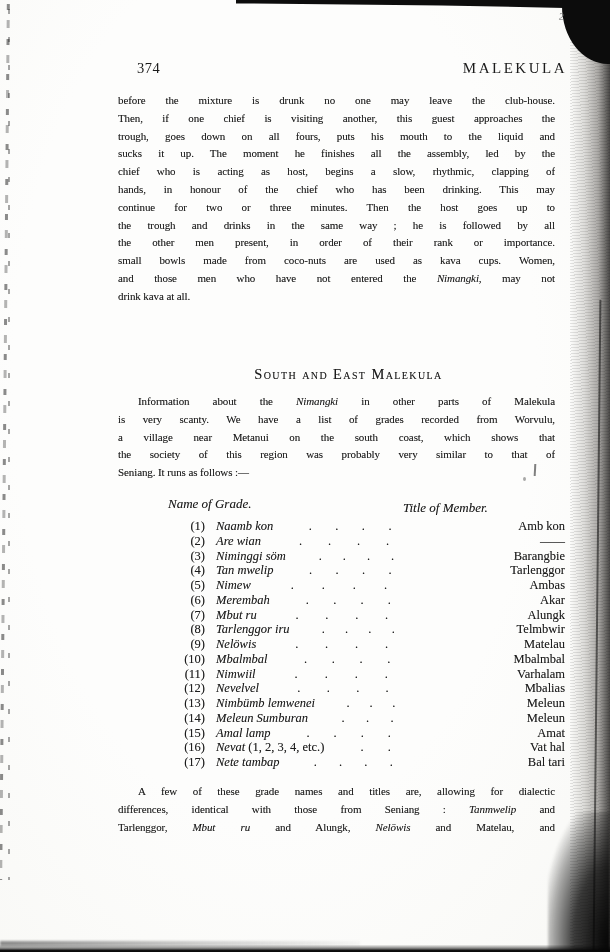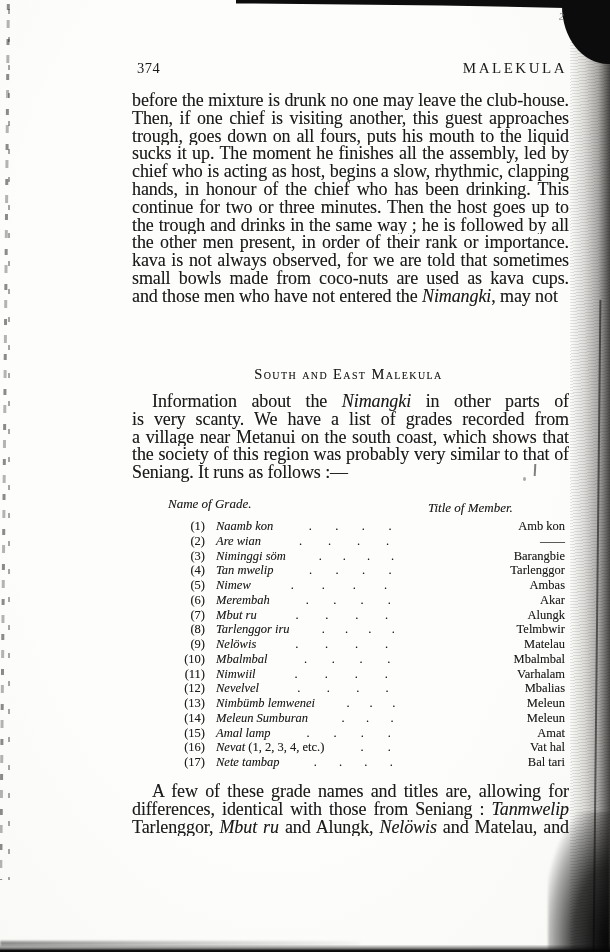--- a/index.html
+++ b/index.html
@@ -39,39 +39,39 @@
     background: rgba(25,25,25,.55); transform: rotate(3deg); z-index:3; }
   .speck-b { position:absolute; left:523px; top:477px; width:3px; height:4px; border-radius:50%;
     background: rgba(40,40,40,.4); z-index:3; }
   .corner-mark { position:absolute; left:559px; top:11px; font-size:10px; color:#6e6e6e; z-index:6;
     transform: rotate(8deg); }
   
   .textlayer { position:absolute; inset:0; z-index:2; }
   .pagehead { position:absolute; top:60px; left:130px; width:437px; height:20px; font-size:14.5px; }
   .pnum { position:absolute; left:7px; top:0; letter-spacing:.5px; }
   .ptitle { display:block; text-align:right; padding-left:18px; font-size:15px; letter-spacing:2.5px; }
-  .para { position:absolute; left:132px; width:437px; font-size:18px; line-height:17.8px;
+  .para { position:absolute; left:118px; width:437px; font-size:11px; line-height:17.8px;
     letter-spacing:-0.1px; text-shadow: 0 0 .4px rgba(0,0,0,.35); }
   .pline { height:17.8px; text-align:justify; text-align-last:justify; white-space:normal; overflow:hidden; }
   .para .pline:last-child { text-align-last:auto; }
   .para.justify-all .pline:last-child { text-align-last:justify; }
   .para.indent-first .pline:first-child { text-indent:20px; }
   .p1 { top:92px; }
   .heading { position:absolute; top:366px; left:130px; width:437px; text-align:center;
     font-variant: small-caps; font-size:14.5px; letter-spacing:1.4px;
     text-shadow: 0 0 .4px rgba(0,0,0,.35); font-family: Liberation Serif, serif; }
   .p2 { top:393px; }
   .p3 { top:783px; }
   em { font-style: italic; }
   
   .gtable { position:absolute; top:496px; left:128px; width:437px; font-size:12.5px;
     text-shadow: 0 0 .4px rgba(0,0,0,.35); }
   .ghead { position:relative; height:19px; font-style:italic; font-size:13px; }
   .gh-left { position:absolute; left:40px; top:0; }
-  .gh-right { position:absolute; left:275px; top:4px;margin-left:25px; }
+  .gh-right { position:absolute; left:275px; top:4px; }
   .grows { margin-top:4px; }
   .trow { display:flex; align-items:baseline; height:14.75px; line-height:14.75px; }
   .tnum { width:77px; text-align:right; flex:none; }
   .tname { margin-left:11px; flex:none; font-style:italic; white-space:nowrap;text-align:center; }
   .tname .rom { font-style:normal; }
   .tdots { flex:1 1 auto; display:flex; justify-content:space-evenly; align-items:baseline;
     padding:0 10px 0 12px; overflow:hidden; }
   .ttitle { width:140px; flex:none; white-space:nowrap;text-align:right; }
 </style>
 </head>
@@ -102,23 +102,23 @@
     <div class="para p1">
         <div class="pline"><span>before the mixture is drunk no one may leave the club-house.</span></div>
         <div class="pline"><span>Then, if one chief is visiting another, this guest approaches the</span></div>
         <div class="pline"><span>trough, goes down on all fours, puts his mouth to the liquid and</span></div>
         <div class="pline"><span>sucks it up. The moment he finishes all the assembly, led by the</span></div>
         <div class="pline"><span>chief who is acting as host, begins a slow, rhythmic, clapping of</span></div>
         <div class="pline"><span>hands, in honour of the chief who has been drinking. This may</span></div>
         <div class="pline"><span>continue for two or three minutes. Then the host goes up to</span></div>
         <div class="pline"><span>the trough and drinks in the same way ; he is followed by all</span></div>
         <div class="pline"><span>the other men present, in order of their rank or importance.</span></div>
-        <div class="pline"><span>kava is not always observed, for we are told that sometimes</span></div>
         <div class="pline"><span>small bowls made from coco-nuts are used as kava cups. Women,</span></div>
         <div class="pline"><span>and those men who have not entered the </span><em>Nimangki</em><span>, may not</span></div>
+        <div class="pline"><span>drink kava at all.</span></div>
       </div>
 
     <div class="heading">South and East Malekula</div>
 
     <div class="para p2 indent-first">
         <div class="pline"><span>Information about the </span><em>Nimangki</em><span> in other parts of Malekula</span></div>
         <div class="pline"><span>is very scanty. We have a list of grades recorded from Worvulu,</span></div>
         <div class="pline"><span>a village near Metanui on the south coast, which shows that</span></div>
         <div class="pline"><span>the society of this region was probably very similar to that of</span></div>
         <div class="pline"><span>Seniang. It runs as follows :—</span></div>

